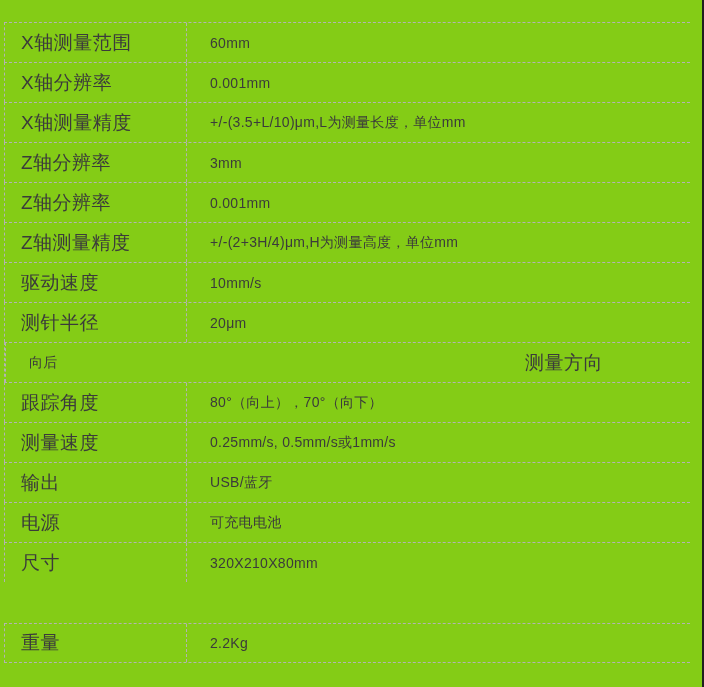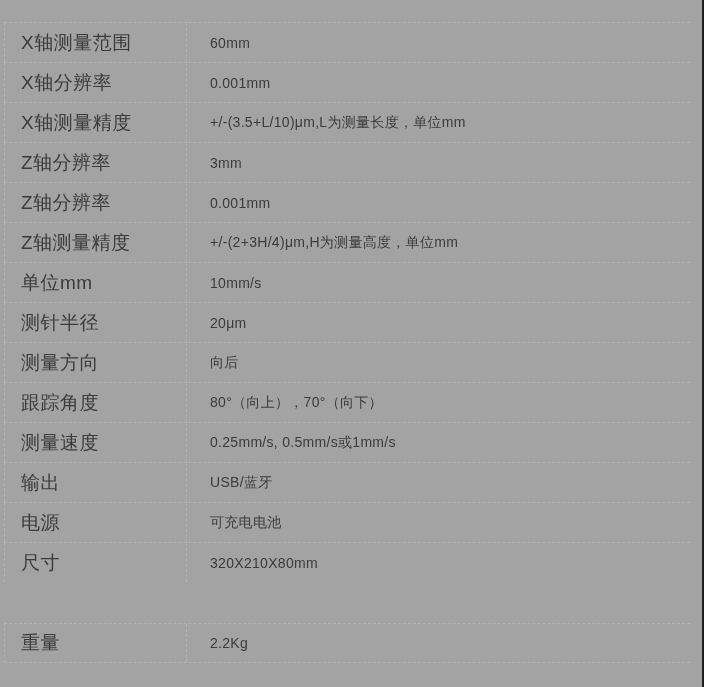--- a/index.html
+++ b/index.html
@@ -4,21 +4,21 @@
 <style>
   html, body {
     margin: 0;
     padding: 0;
     background: #ffffff;
   }
   .page {
     position: relative;
     width: 704px;
     height: 687px;
-    background: #a3a3a3;
+    background: #84cc16;
     overflow: hidden;
     font-family: "Liberation Sans", "DejaVu Sans", sans-serif;
   }
   .spec-table {
     position: absolute;
     left: 4px;
     top: 22px;
     width: 686px;
   }
   .row {
@@ -88,30 +88,30 @@
     </div>
     <div class="row">
       <div class="cell label">Z轴分辨率</div>
       <div class="cell value">0.001mm</div>
     </div>
     <div class="row">
       <div class="cell label">Z轴测量精度</div>
       <div class="cell value">+/-(2+3H/4)μm,H为测量高度，单位mm</div>
     </div>
     <div class="row">
-      <div class="cell label">单位mm</div>
+      <div class="cell label">驱动速度</div>
       <div class="cell value">10mm/s</div>
     </div>
     <div class="row">
       <div class="cell label">测针半径</div>
       <div class="cell value">20μm</div>
     </div>
     <div class="row">
+      <div class="cell value">向后</div>
       <div class="cell label">测量方向</div>
-      <div class="cell value">向后</div>
     </div>
     <div class="row">
       <div class="cell label">跟踪角度</div>
       <div class="cell value">80°（向上），70°（向下）</div>
     </div>
     <div class="row">
       <div class="cell label">测量速度</div>
       <div class="cell value">0.25mm/s, 0.5mm/s或1mm/s</div>
     </div>
     <div class="row">

